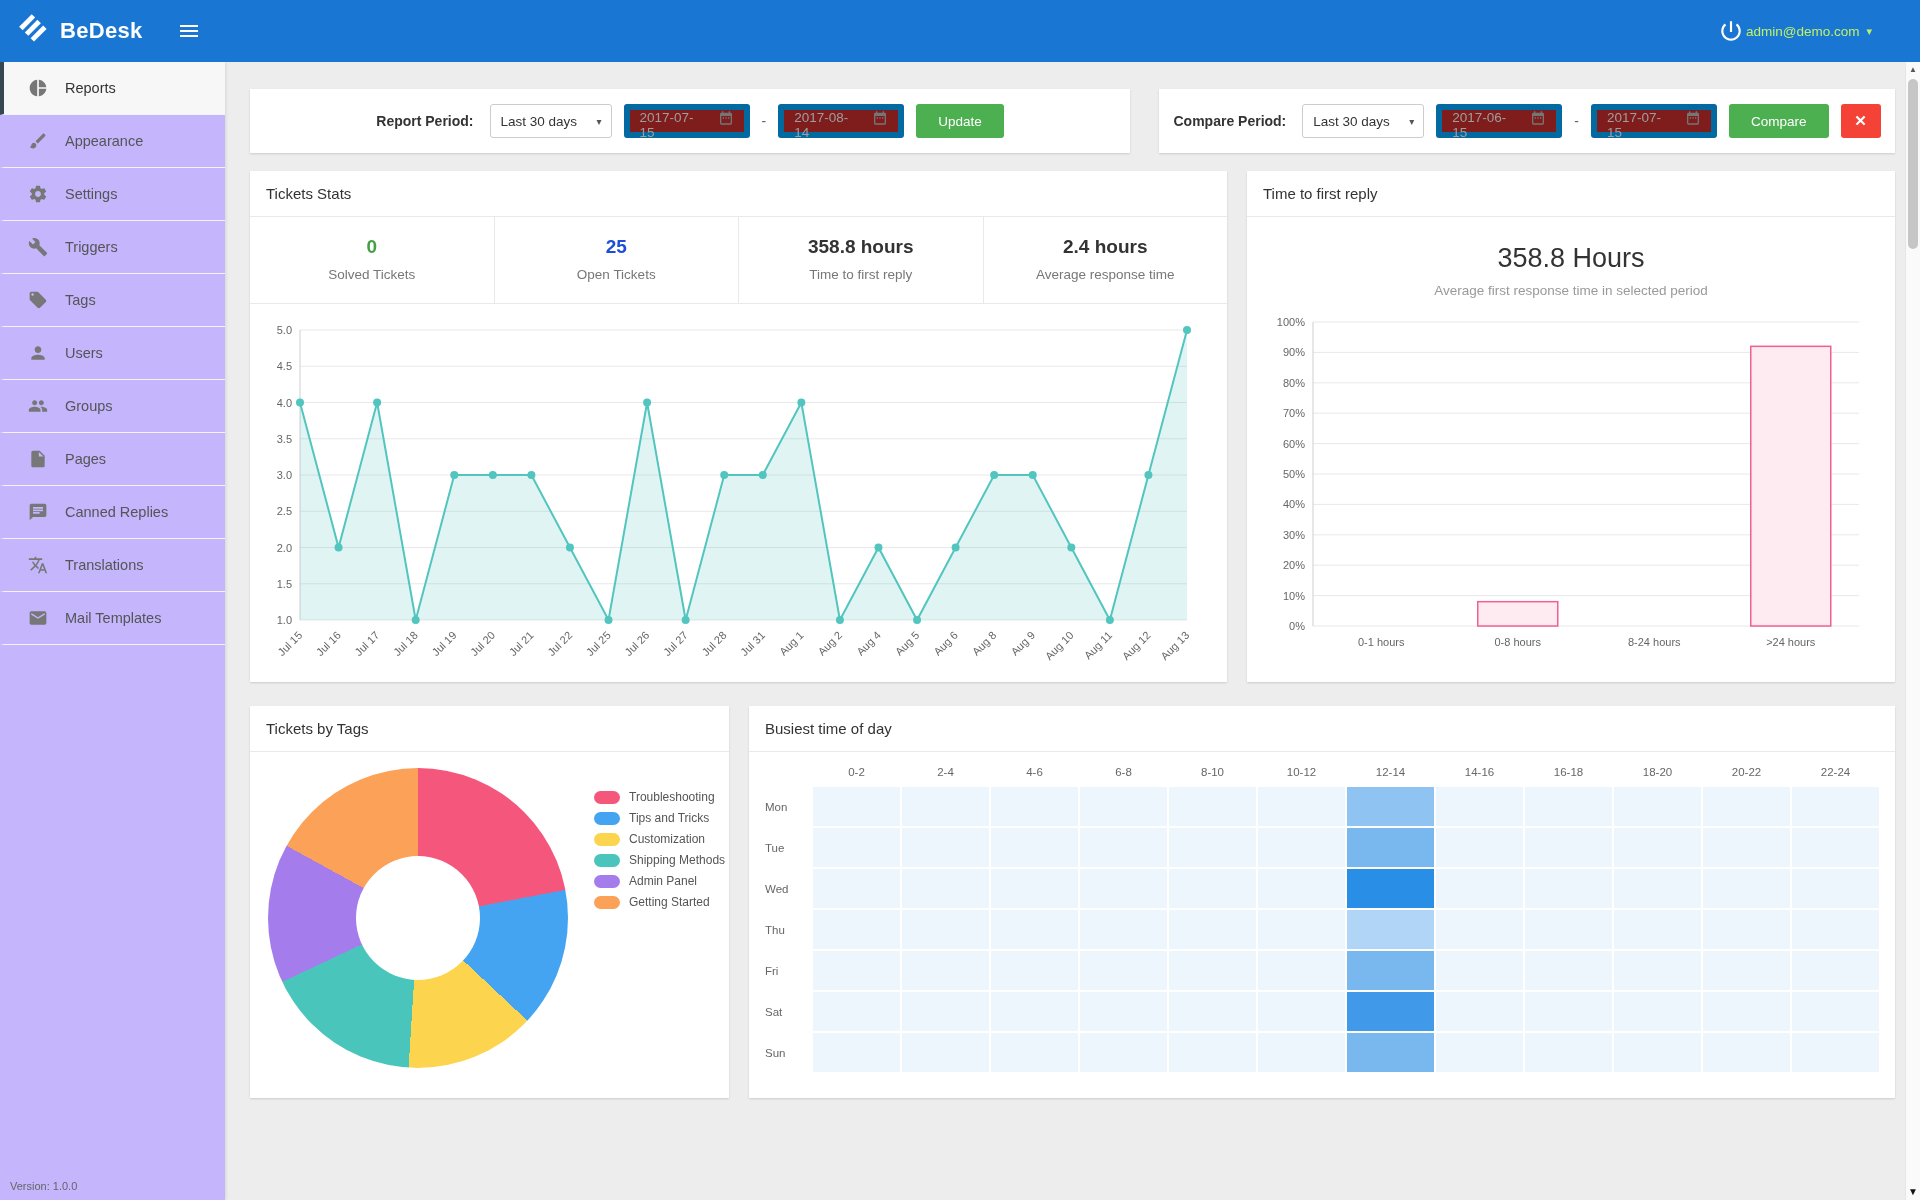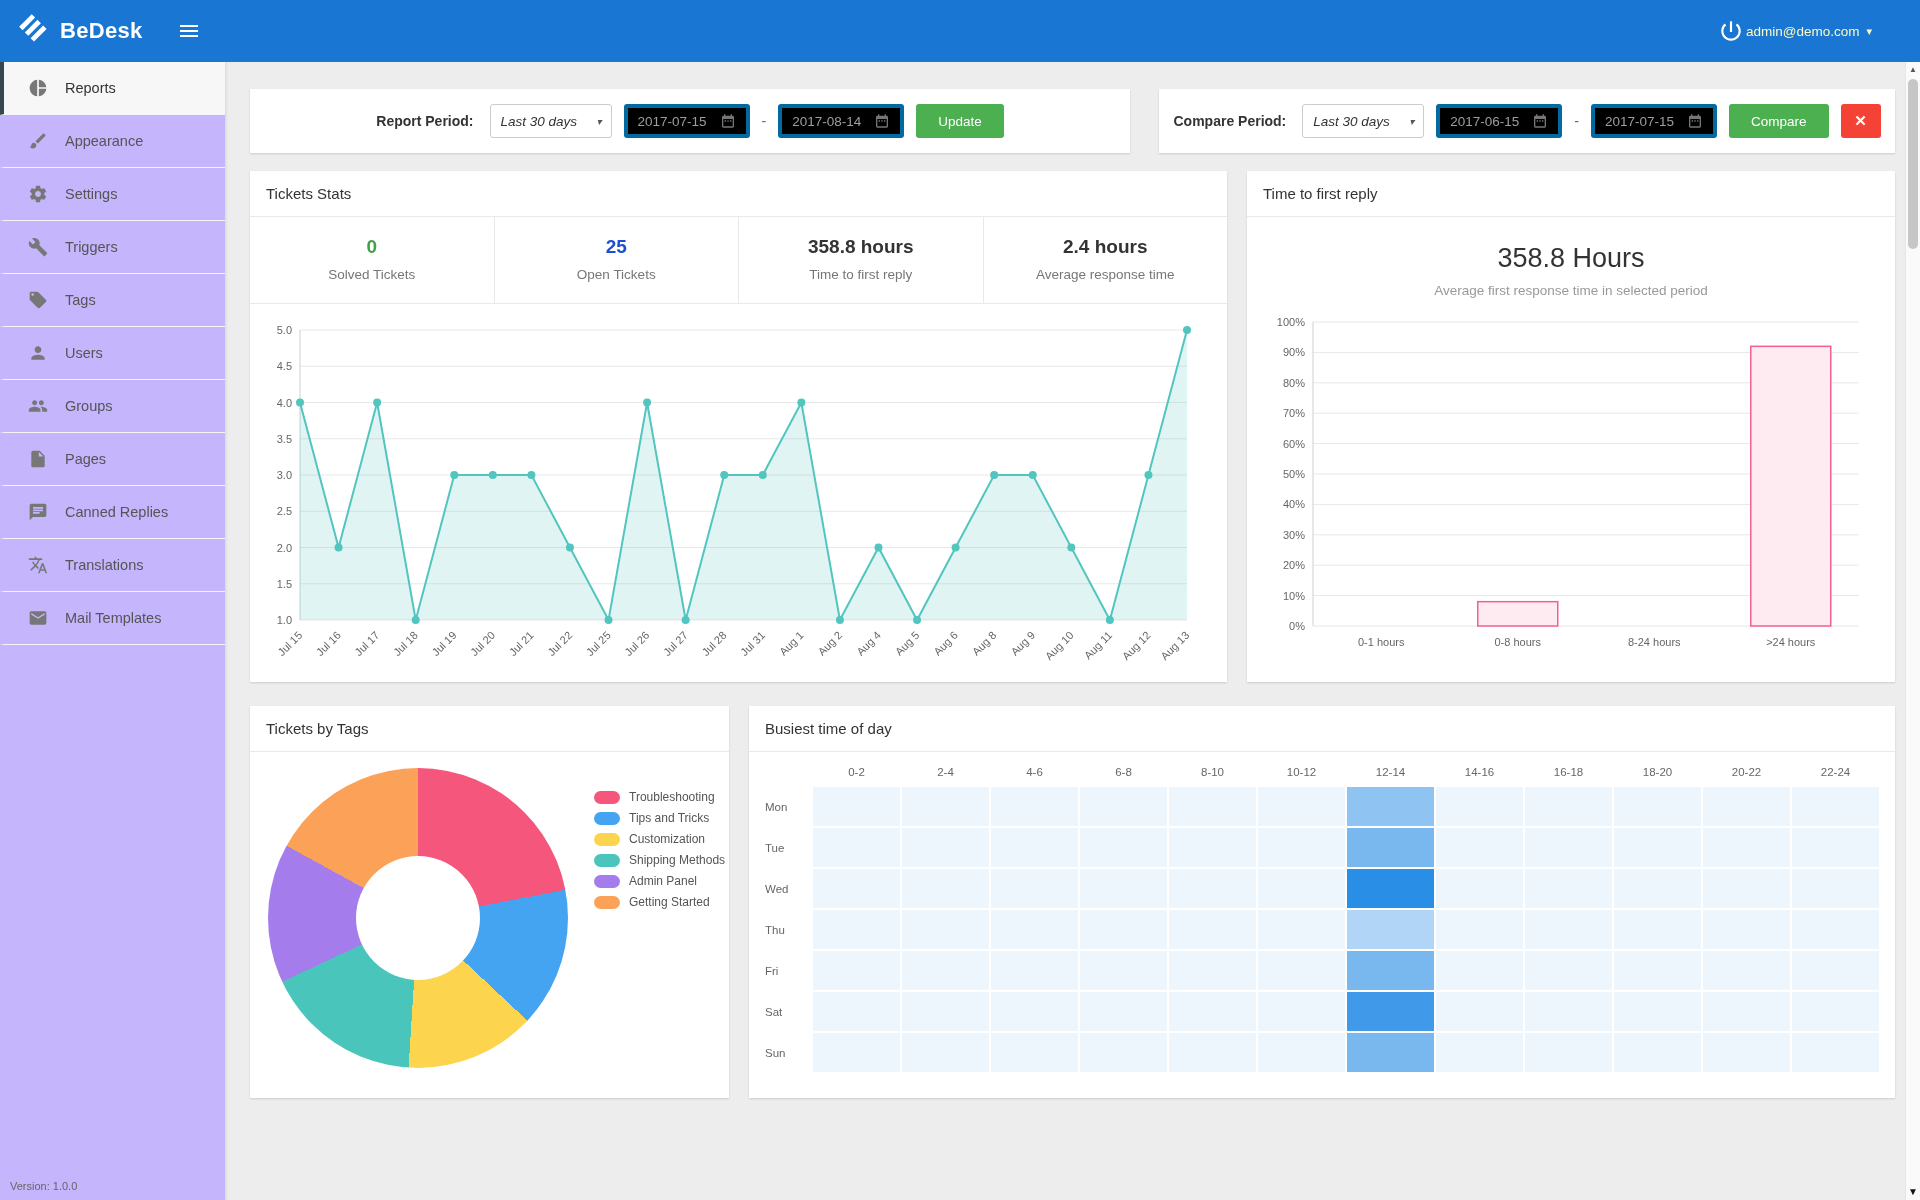--- a/index.html
+++ b/index.html
@@ -5,21 +5,21 @@
   *{margin:0;padding:0;box-sizing:border-box;}
   html,body{width:1920px;height:1200px;overflow:hidden;background:#ededed;
     font-family:"Liberation Sans",sans-serif;}
   
   .topbar{position:absolute;top:0;left:0;right:0;height:62px;background:#1976d2;
     display:flex;align-items:center;padding:0 18px;z-index:10;}
   .brand{display:flex;align-items:center;gap:10px;color:#fff;}
   .brand-name{font-size:22px;font-weight:bold;letter-spacing:.3px;}
   .hamburger{background:none;border:none;margin-left:34px;cursor:pointer;display:flex;}
   .hamburger svg{width:24px;height:24px;fill:#fff;}
-  .topbar-right{margin-left:auto;display:flex;align-items:center;gap:2px;color:#fef9c3;margin-right:30px;text-align:right;}
+  .topbar-right{margin-left:auto;display:flex;align-items:center;gap:2px;color:#bef264;margin-right:30px;text-align:right;}
   .power-btn{display:flex;cursor:pointer;}
   .power-btn svg{width:26px;height:26px;fill:#fff;}
   .user-menu{display:flex;align-items:center;gap:7px;font-size:13.5px;cursor:pointer;}
   .caret{font-size:11px;}
   
   .sidebar{position:absolute;top:62px;left:0;bottom:0;width:225px;background:#c4b5fd;
     box-shadow:1px 0 3px rgba(0,0,0,.10);z-index:5;}
   .nav-item{display:flex;align-items:center;gap:17px;height:53px;padding-left:24px;
     font-size:14.5px;color:#555;border-bottom:1px solid #f4f4f4;cursor:pointer;
     border-left:4px solid transparent;}
@@ -30,24 +30,24 @@
   .content{position:absolute;top:62px;left:225px;right:0;bottom:0;padding:27px 25px;overflow:hidden;}
   .panel{background:#fff;box-shadow:0 1px 2px rgba(0,0,0,.14);overflow:hidden;}
   .toolbar-row{display:flex;gap:29px;margin-bottom:18px;}
   .toolbar{height:64px;display:flex;align-items:center;justify-content:center;gap:12px;
     font-size:14px;color:#333;}
   #report-toolbar{width:880px;}
   #compare-toolbar{flex:1;}
   .toolbar .tb-label{font-weight:bold;margin-right:4px;}
   .select{position:relative;border:1px solid #ccc;border-radius:3px;height:34px;display:flex;
     align-items:center;padding:0 30px 0 10px;min-width:122px;background:#fff;font-size:13.5px;
-    color:#333;cursor:pointer;font-style:italic;}
+    color:#333;cursor:pointer;}
   .sel-arrow{position:absolute;right:9px;font-size:10px;color:#555;}
-  .date-input{border:4px solid #0369a1;border-radius:3px;height:34px;display:flex;align-items:center;
-    justify-content:space-between;gap:10px;padding:0 10px;background:#000000;color:#9e9e9e;
+  .date-input{border:6px solid #0369a1;border-radius:3px;height:34px;display:flex;
+    justify-content:space-between;gap:10px;padding:0 10px;background:#7f1d1d;color:#9e9e9e;
     font-size:13.5px;width:126px;cursor:text;}
   .date-input svg{width:16px;height:16px;fill:#757575;flex:0 0 auto;}
   .dash{color:#666;}
   .btn{border:none;border-radius:3px;height:34px;padding:0 22px;font-size:13.5px;color:#fff;
     cursor:pointer;font-family:inherit;}
   .btn.green{background:#4caf50;}
   .btn.red{background:#f44336;width:40px;padding:0;font-size:15px;font-weight:bold;}
   
   .row{display:flex;gap:20px;}
   .row1{margin-bottom:24px;height:511px;}

